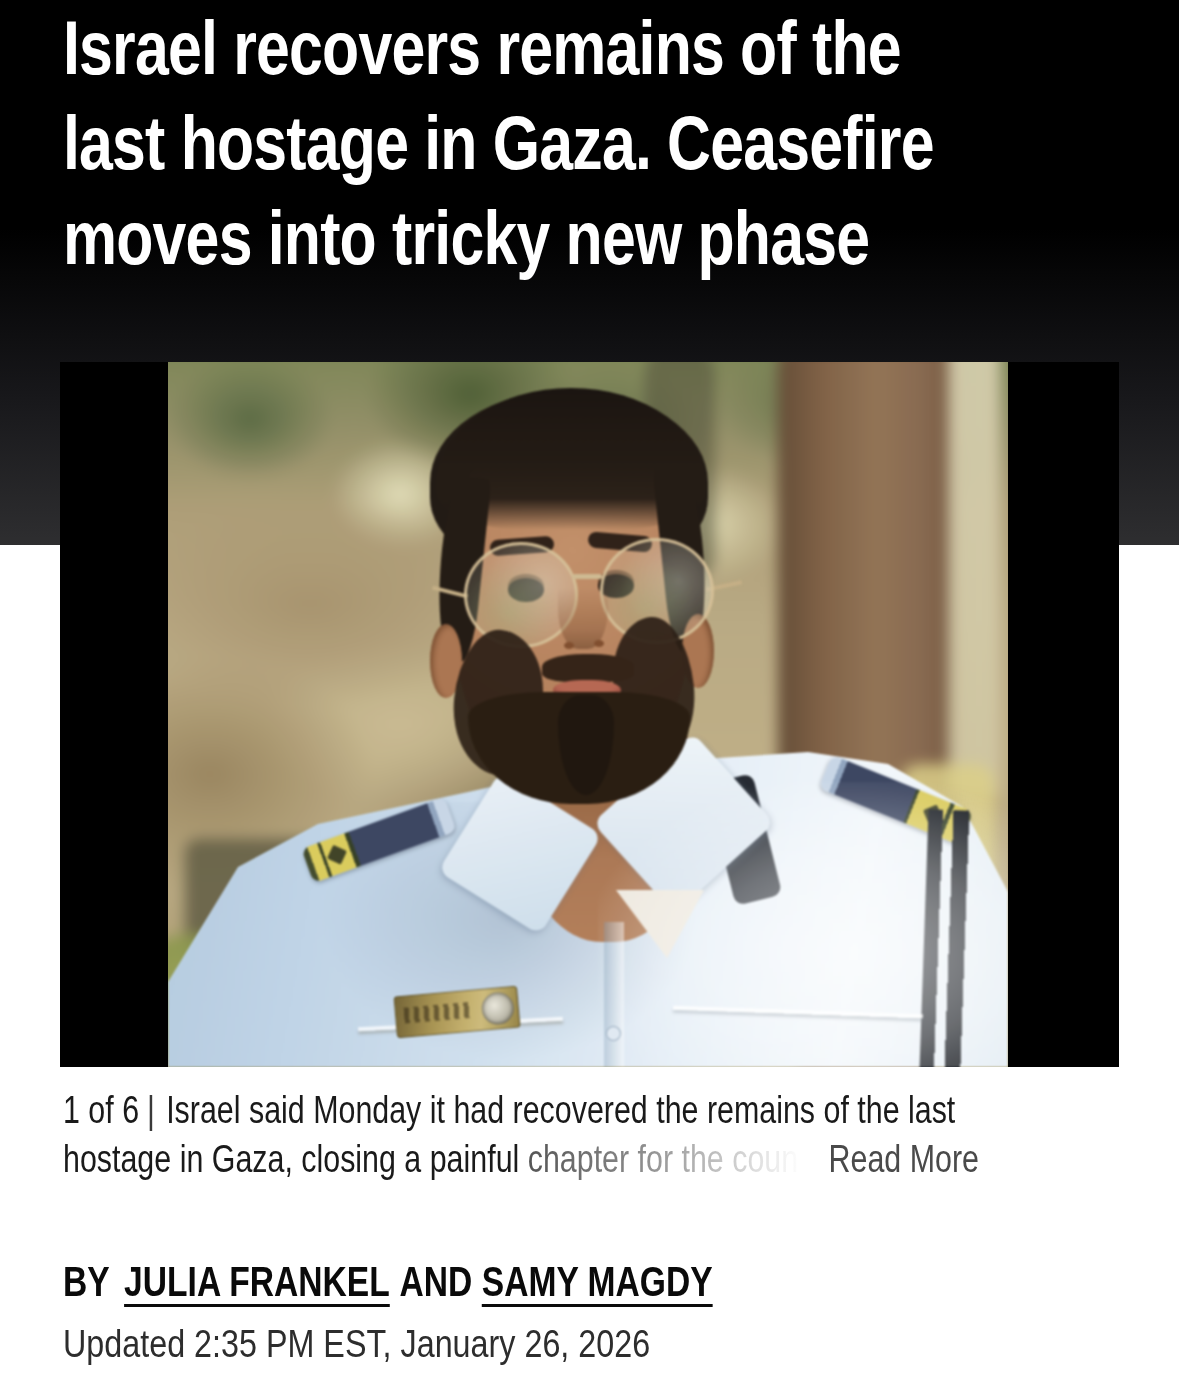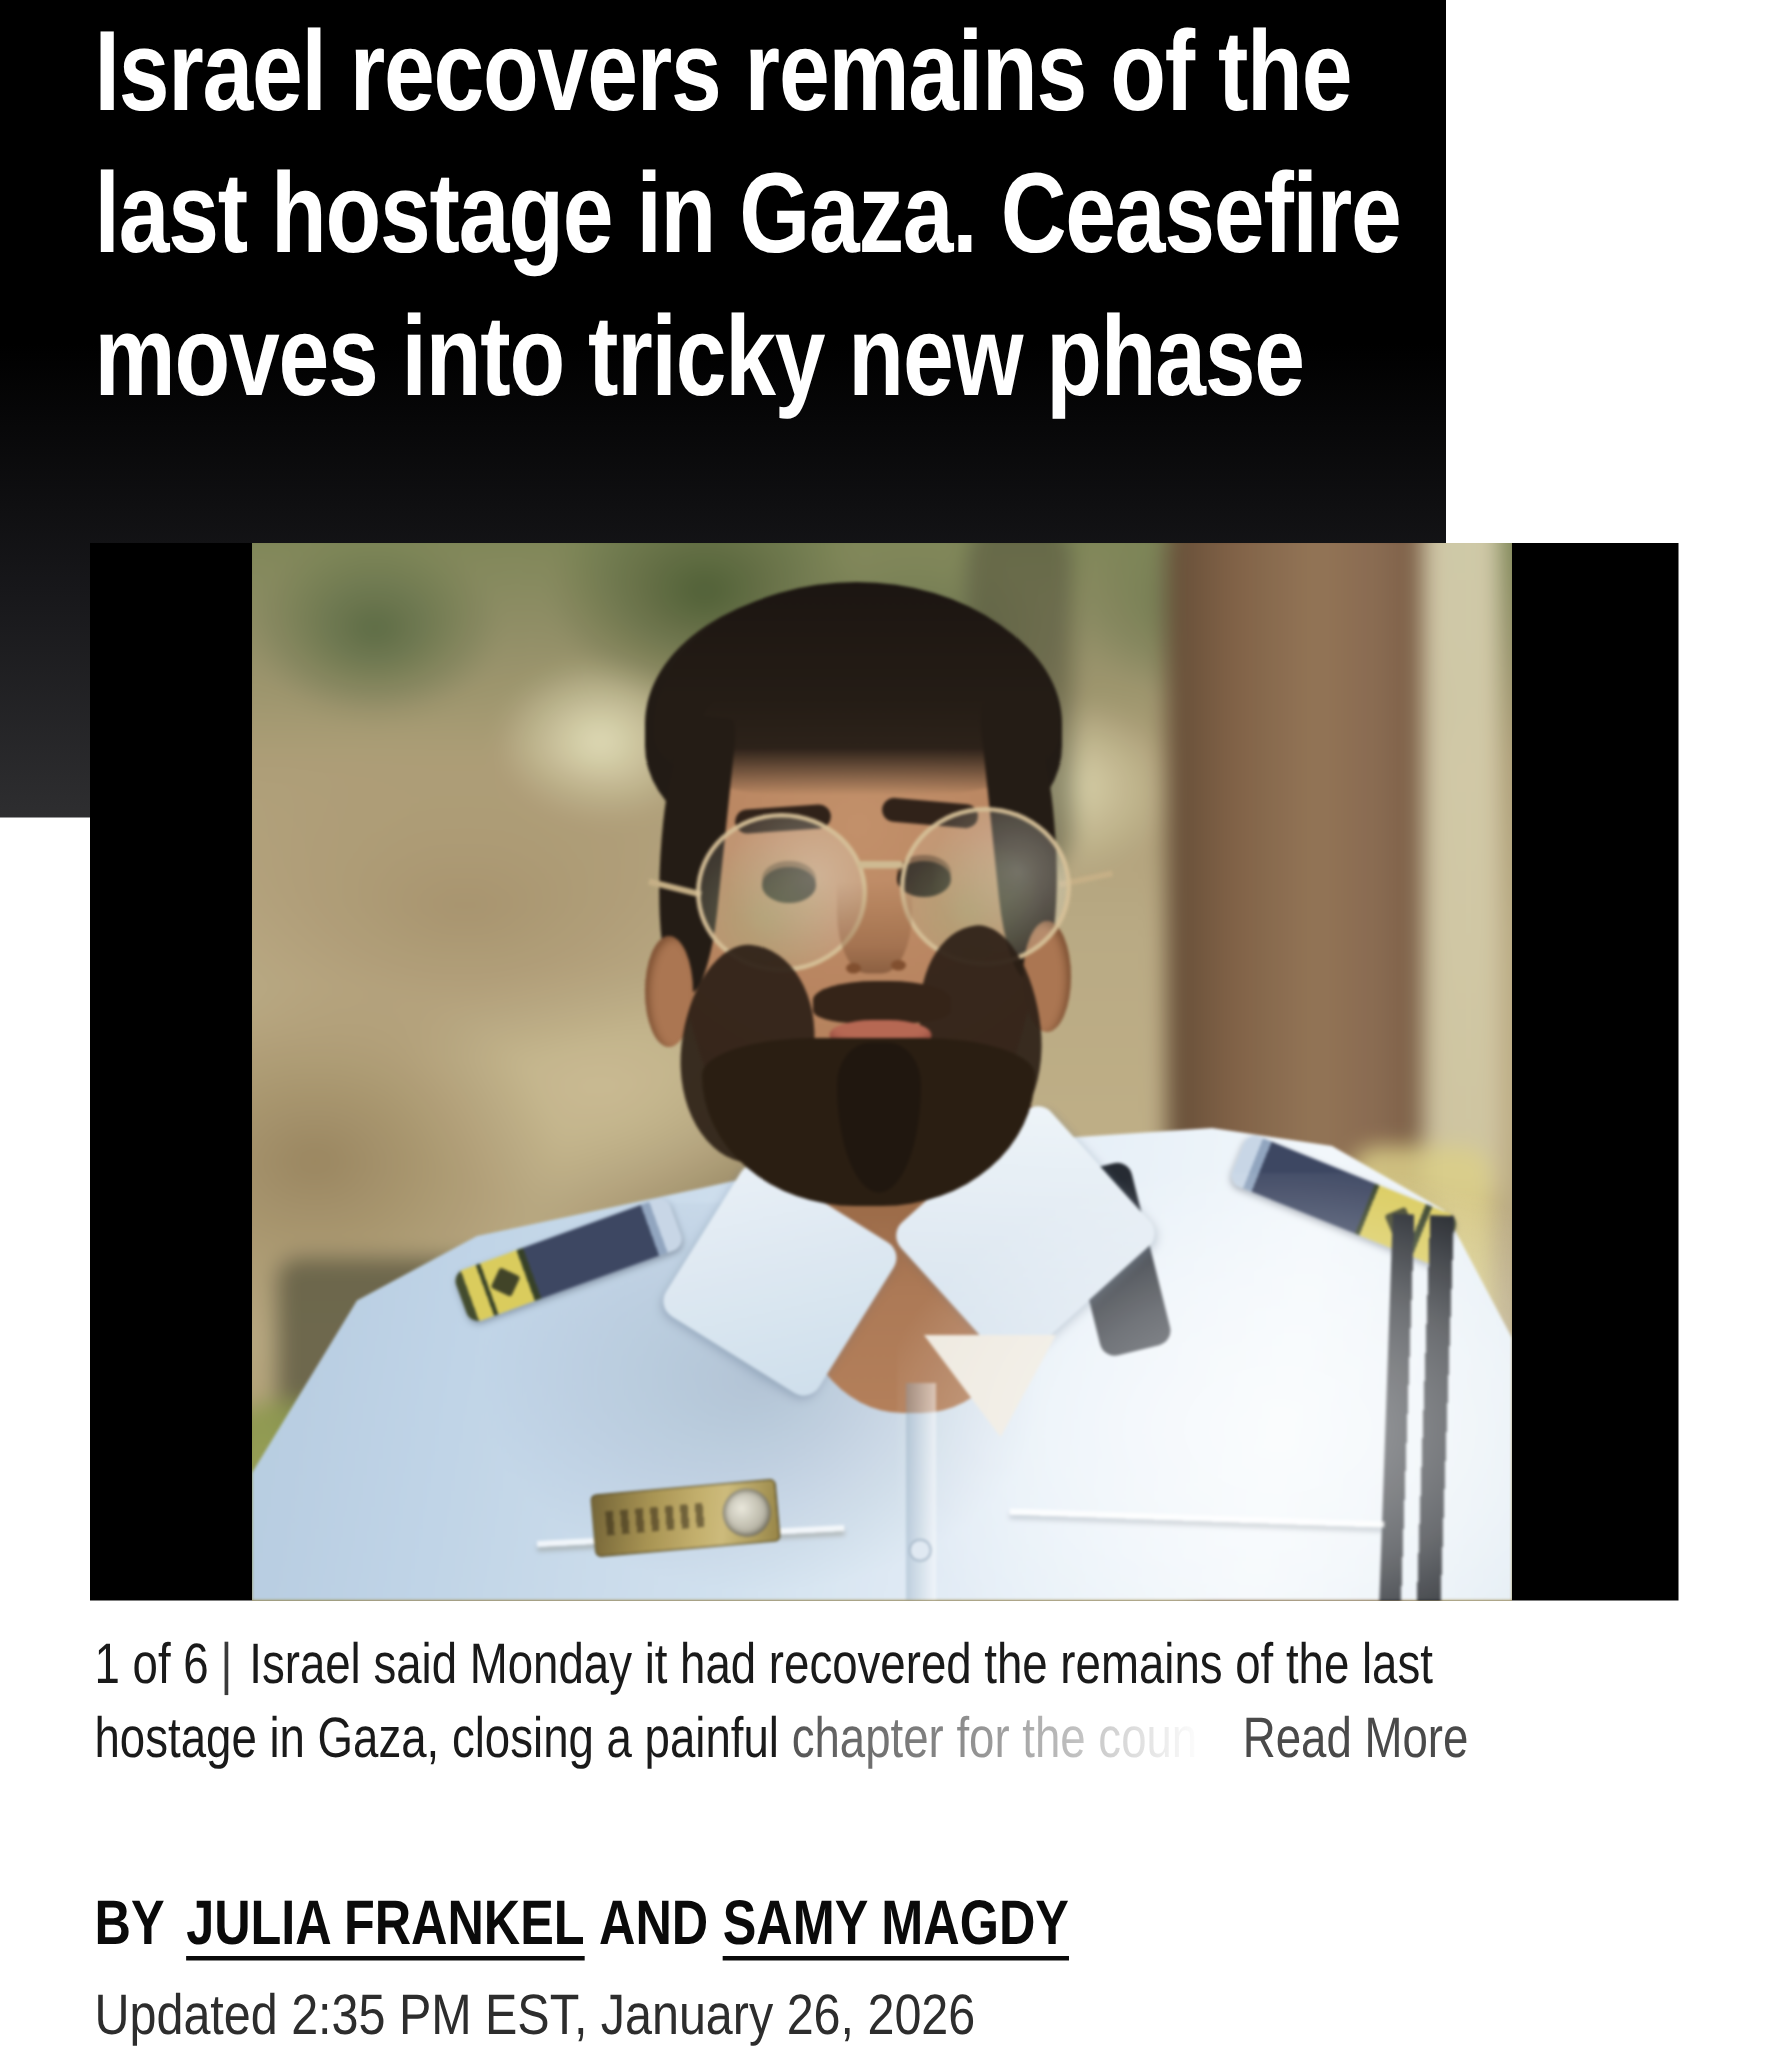--- a/index.html
+++ b/index.html
@@ -3,21 +3,21 @@
 <meta charset="utf-8">
 <style>
   html,body{margin:0;padding:0;}
   body{
     width:1179px;height:1374px;position:relative;overflow:hidden;
     background:#ffffff;
     font-family:"Liberation Sans","DejaVu Sans",sans-serif;
   }
   
   .article-header{
-    position:absolute;left:0;top:0;width:964px;height:545px;
+    position:absolute;left:0;top:0;width:1179px;height:545px;
     background:linear-gradient(180deg,#000000 0%,#000000 42%,#17171a 72%,#2e2e30 100%);
   }
   .headline{position:absolute;left:63px;top:0;margin:0;}
   .headline .hl-line{
     display:block;color:#ffffff;font-weight:700;font-size:76px;line-height:95px;
     white-space:nowrap;transform:scaleX(.80);transform-origin:0 50%;
     letter-spacing:-1px;
   }
   
   .photo-frame{

